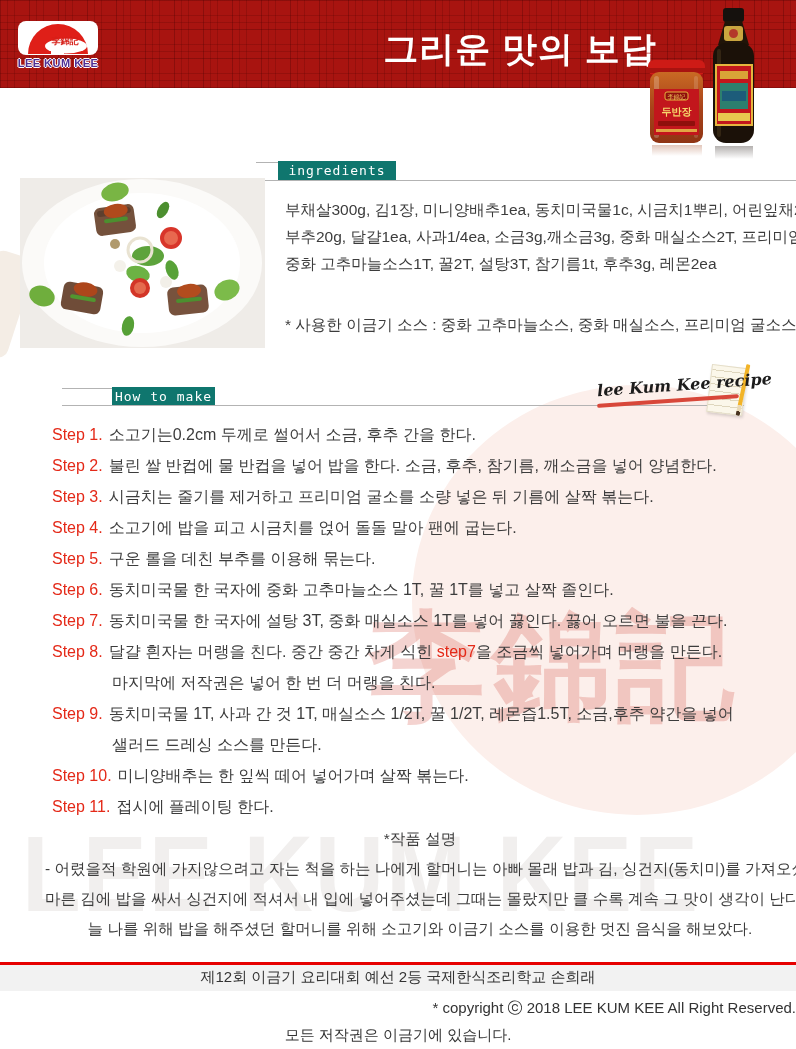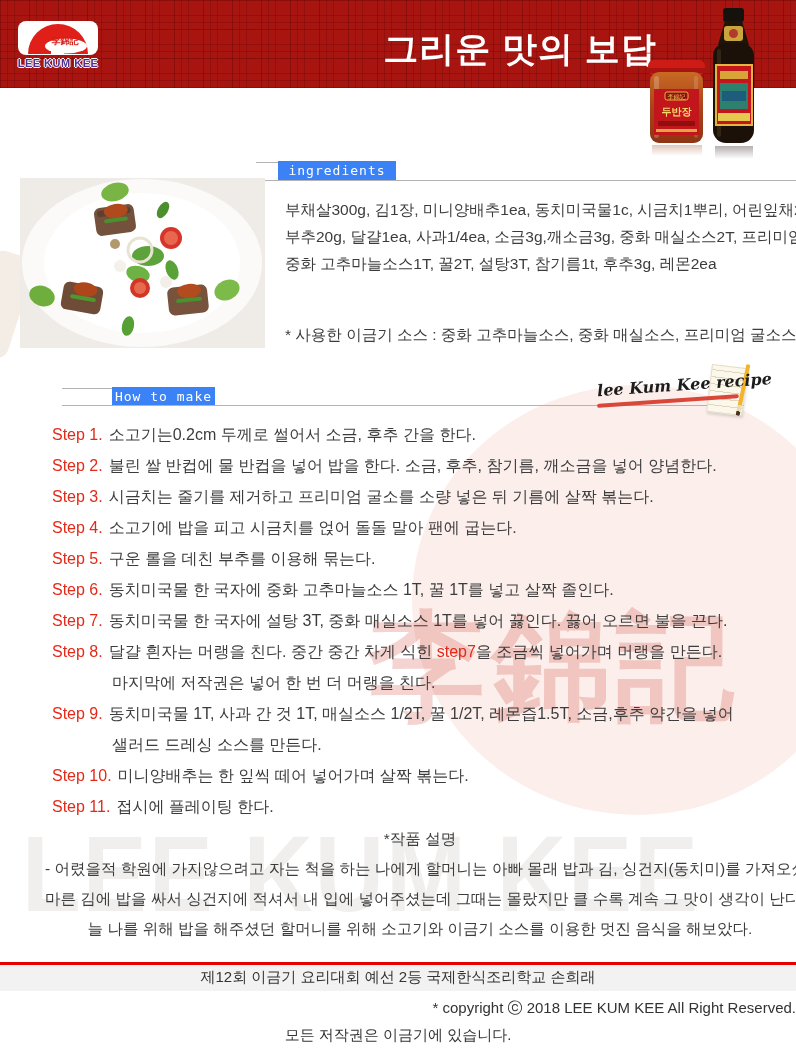--- a/index.html
+++ b/index.html
@@ -41,35 +41,35 @@
   }
   .wm-latin {
     left:22px; top:812px; width:780px; font-size:96px; font-weight:700; letter-spacing:2px;
     color:#f1efee; white-space:nowrap; transform:scaleY(1.12); transform-origin:top left;
   }
   .wm-left { left:-20px; top:252px; width:42px; height:104px; background:#f4ede5; border-radius:10px; transform:rotate(18deg); }
 
   
   .rule { background:#b3b3b3; height:1px; }
   .sec-label {
-    background:#3b82f6; color:#ffffff; text-align:center;
+    background:#0f766e; color:#ffffff; text-align:center;
     font-family:"DejaVu Sans Mono", monospace; font-size:13px; line-height:19px; letter-spacing:1px;
   }
   .ing-rule-top   { left:256px; top:162px; width:22px; }
   .ing-label      { left:278px; top:161px; width:118px; height:20px; }
   .ing-rule-bot   { left:256px; top:180px; width:540px; }
   .how-rule-top   { left:62px;  top:388px; width:50px; }
   .how-label      { left:112px; top:387px; width:103px; height:19px; }
   .how-rule-bot   { left:62px;  top:405px; width:682px; }
 
   
   .food-photo { left:20px; top:178px; width:245px; height:170px; }
   .ing-text { left:285px; top:196px; width:510px; color:#3c3c3c; font-size:15.5px; line-height:27px; }
   .ing-text div { white-space:nowrap; }
-  .ing-note { left:285px; top:325px; color:#3c3c3c; font-size:15.5px; white-space:nowrap; }
+  .ing-note { left:285px; top:315px; color:#3c3c3c; font-size:15.5px; white-space:nowrap; }
 
   
   .recipe-logo { left:593px; top:370px; width:170px; height:50px; }
   .recipe-script {
     position:absolute; left:4px; top:6px; width:150px;
     font-family:"DejaVu Serif", serif; font-style:italic; font-weight:700;
     font-size:16px; color:#1c1c1c; transform:rotate(-4deg); white-space:nowrap;
   }
   .recipe-swoosh { position:absolute; left:4px; top:29px; width:142px; height:4px; background:#d8473a; border-radius:3px; transform:rotate(-4deg); }
   .notepad {

